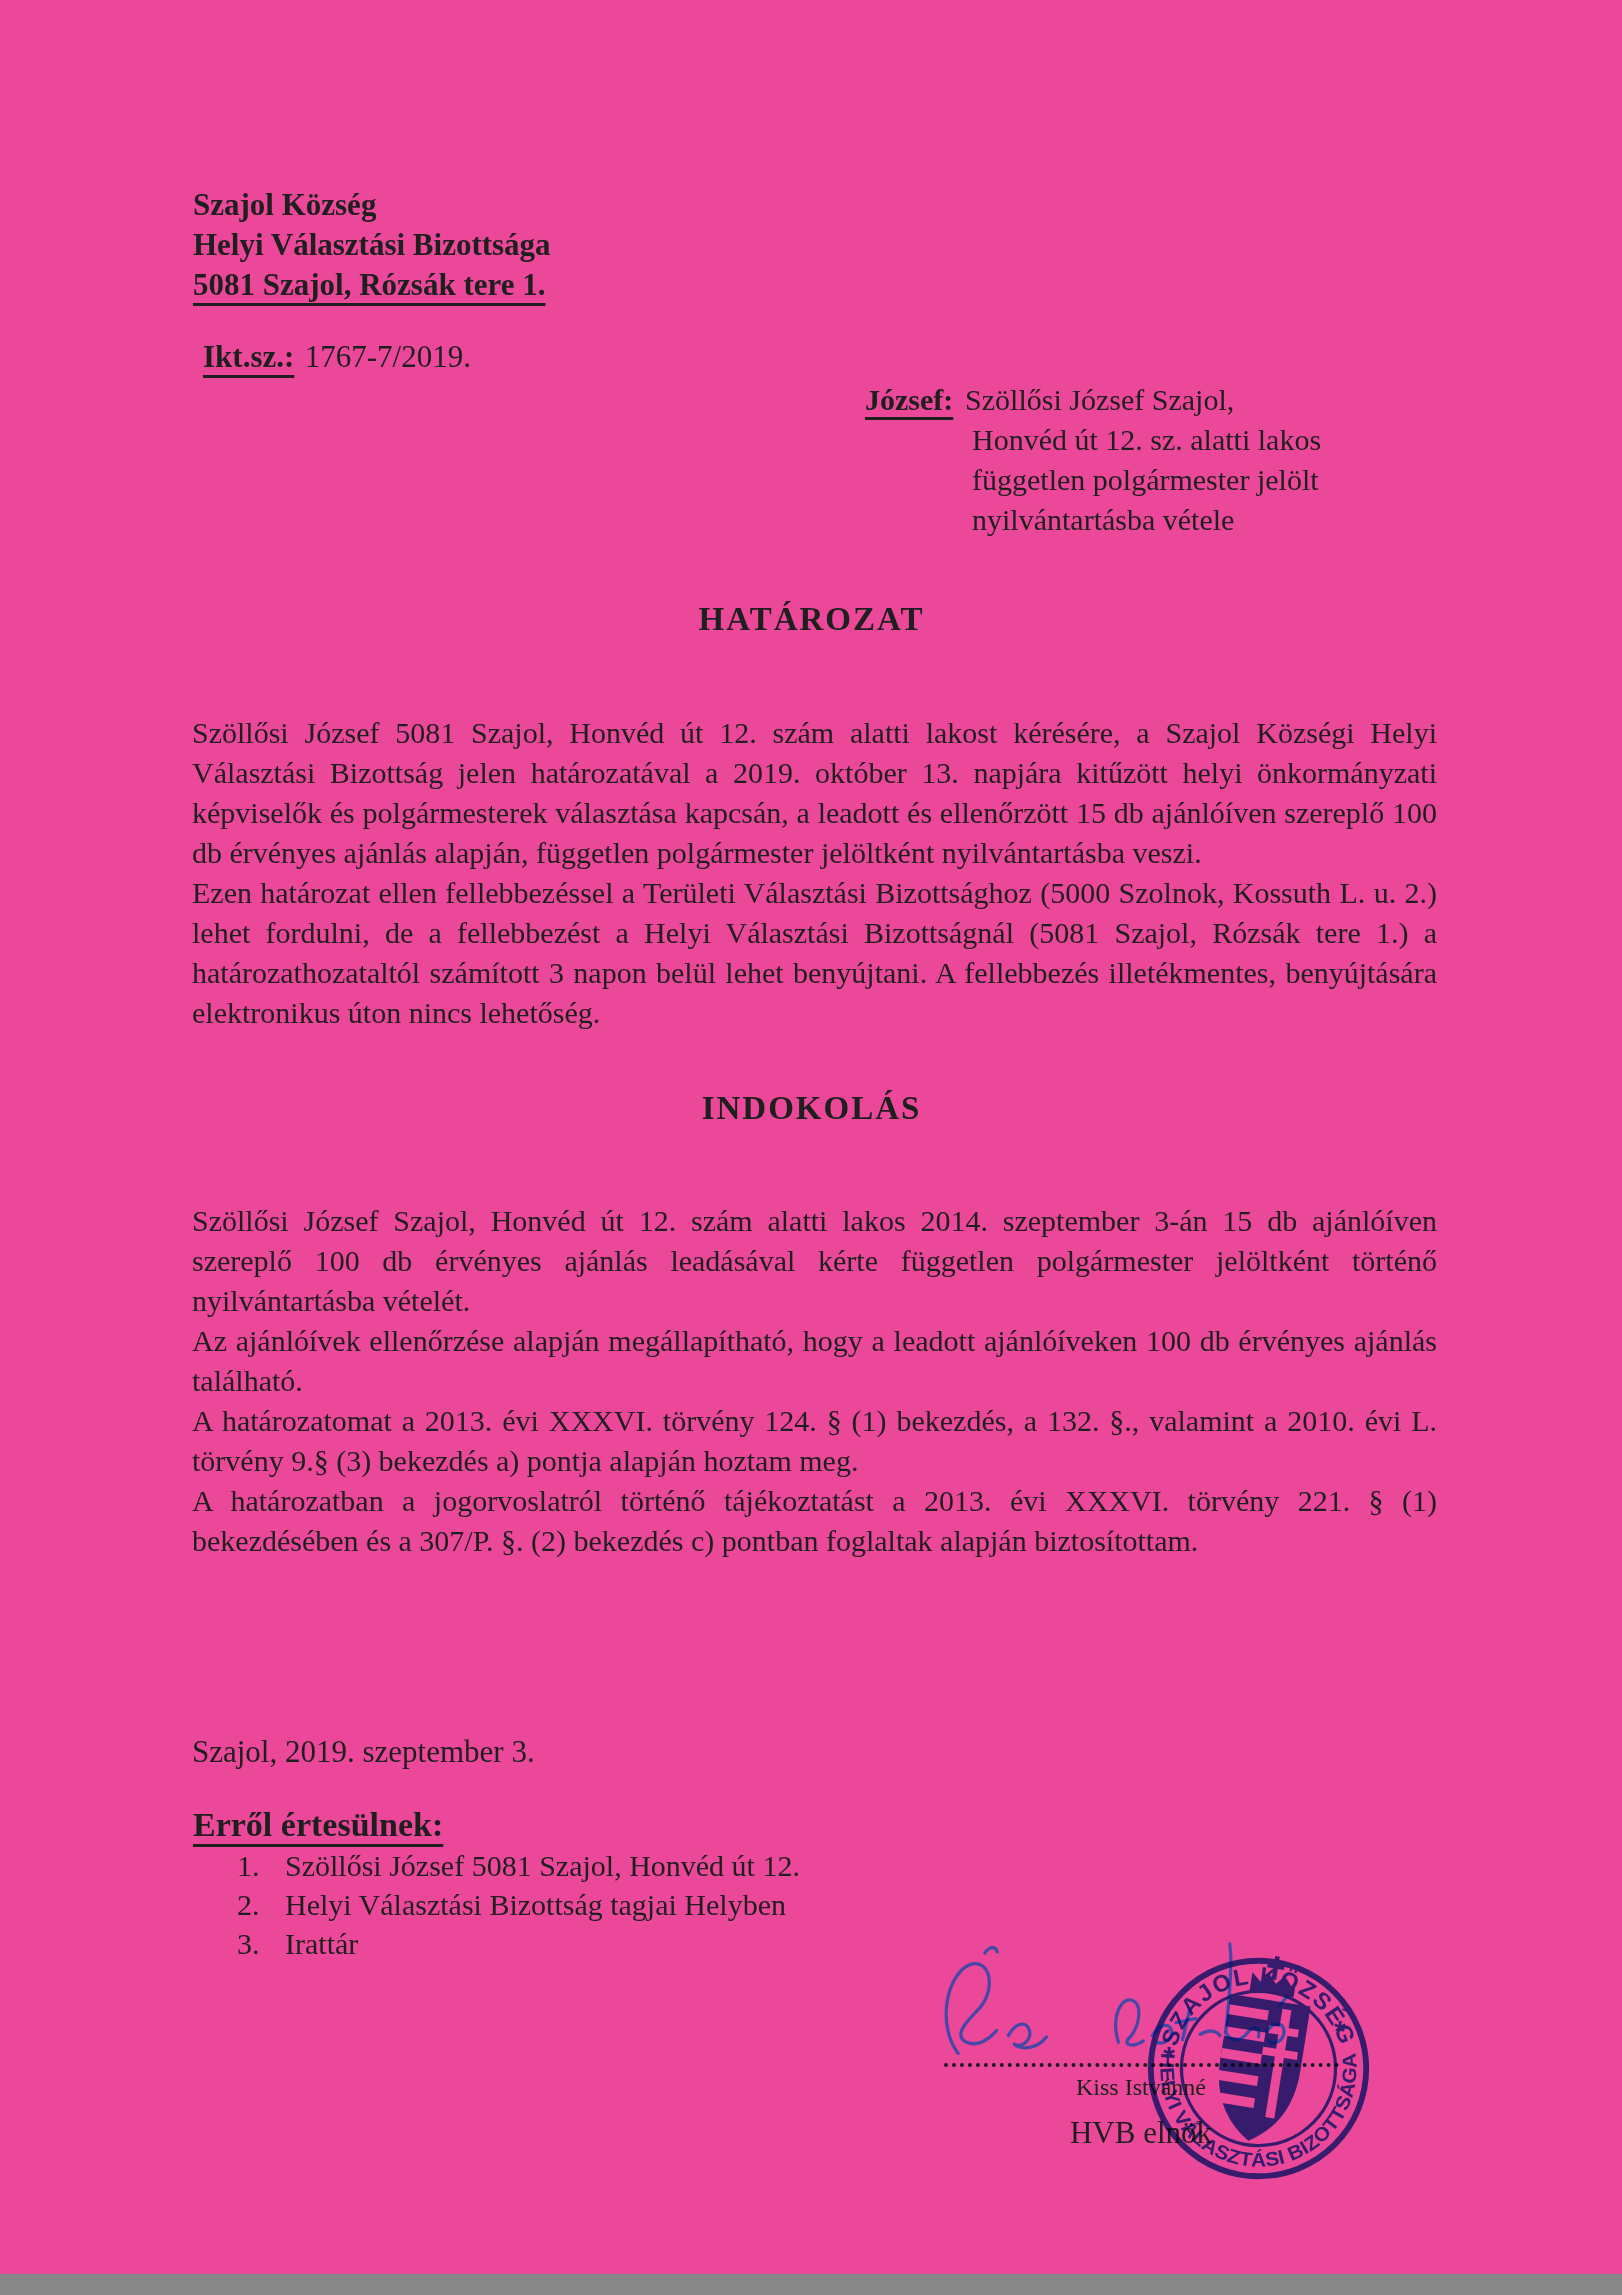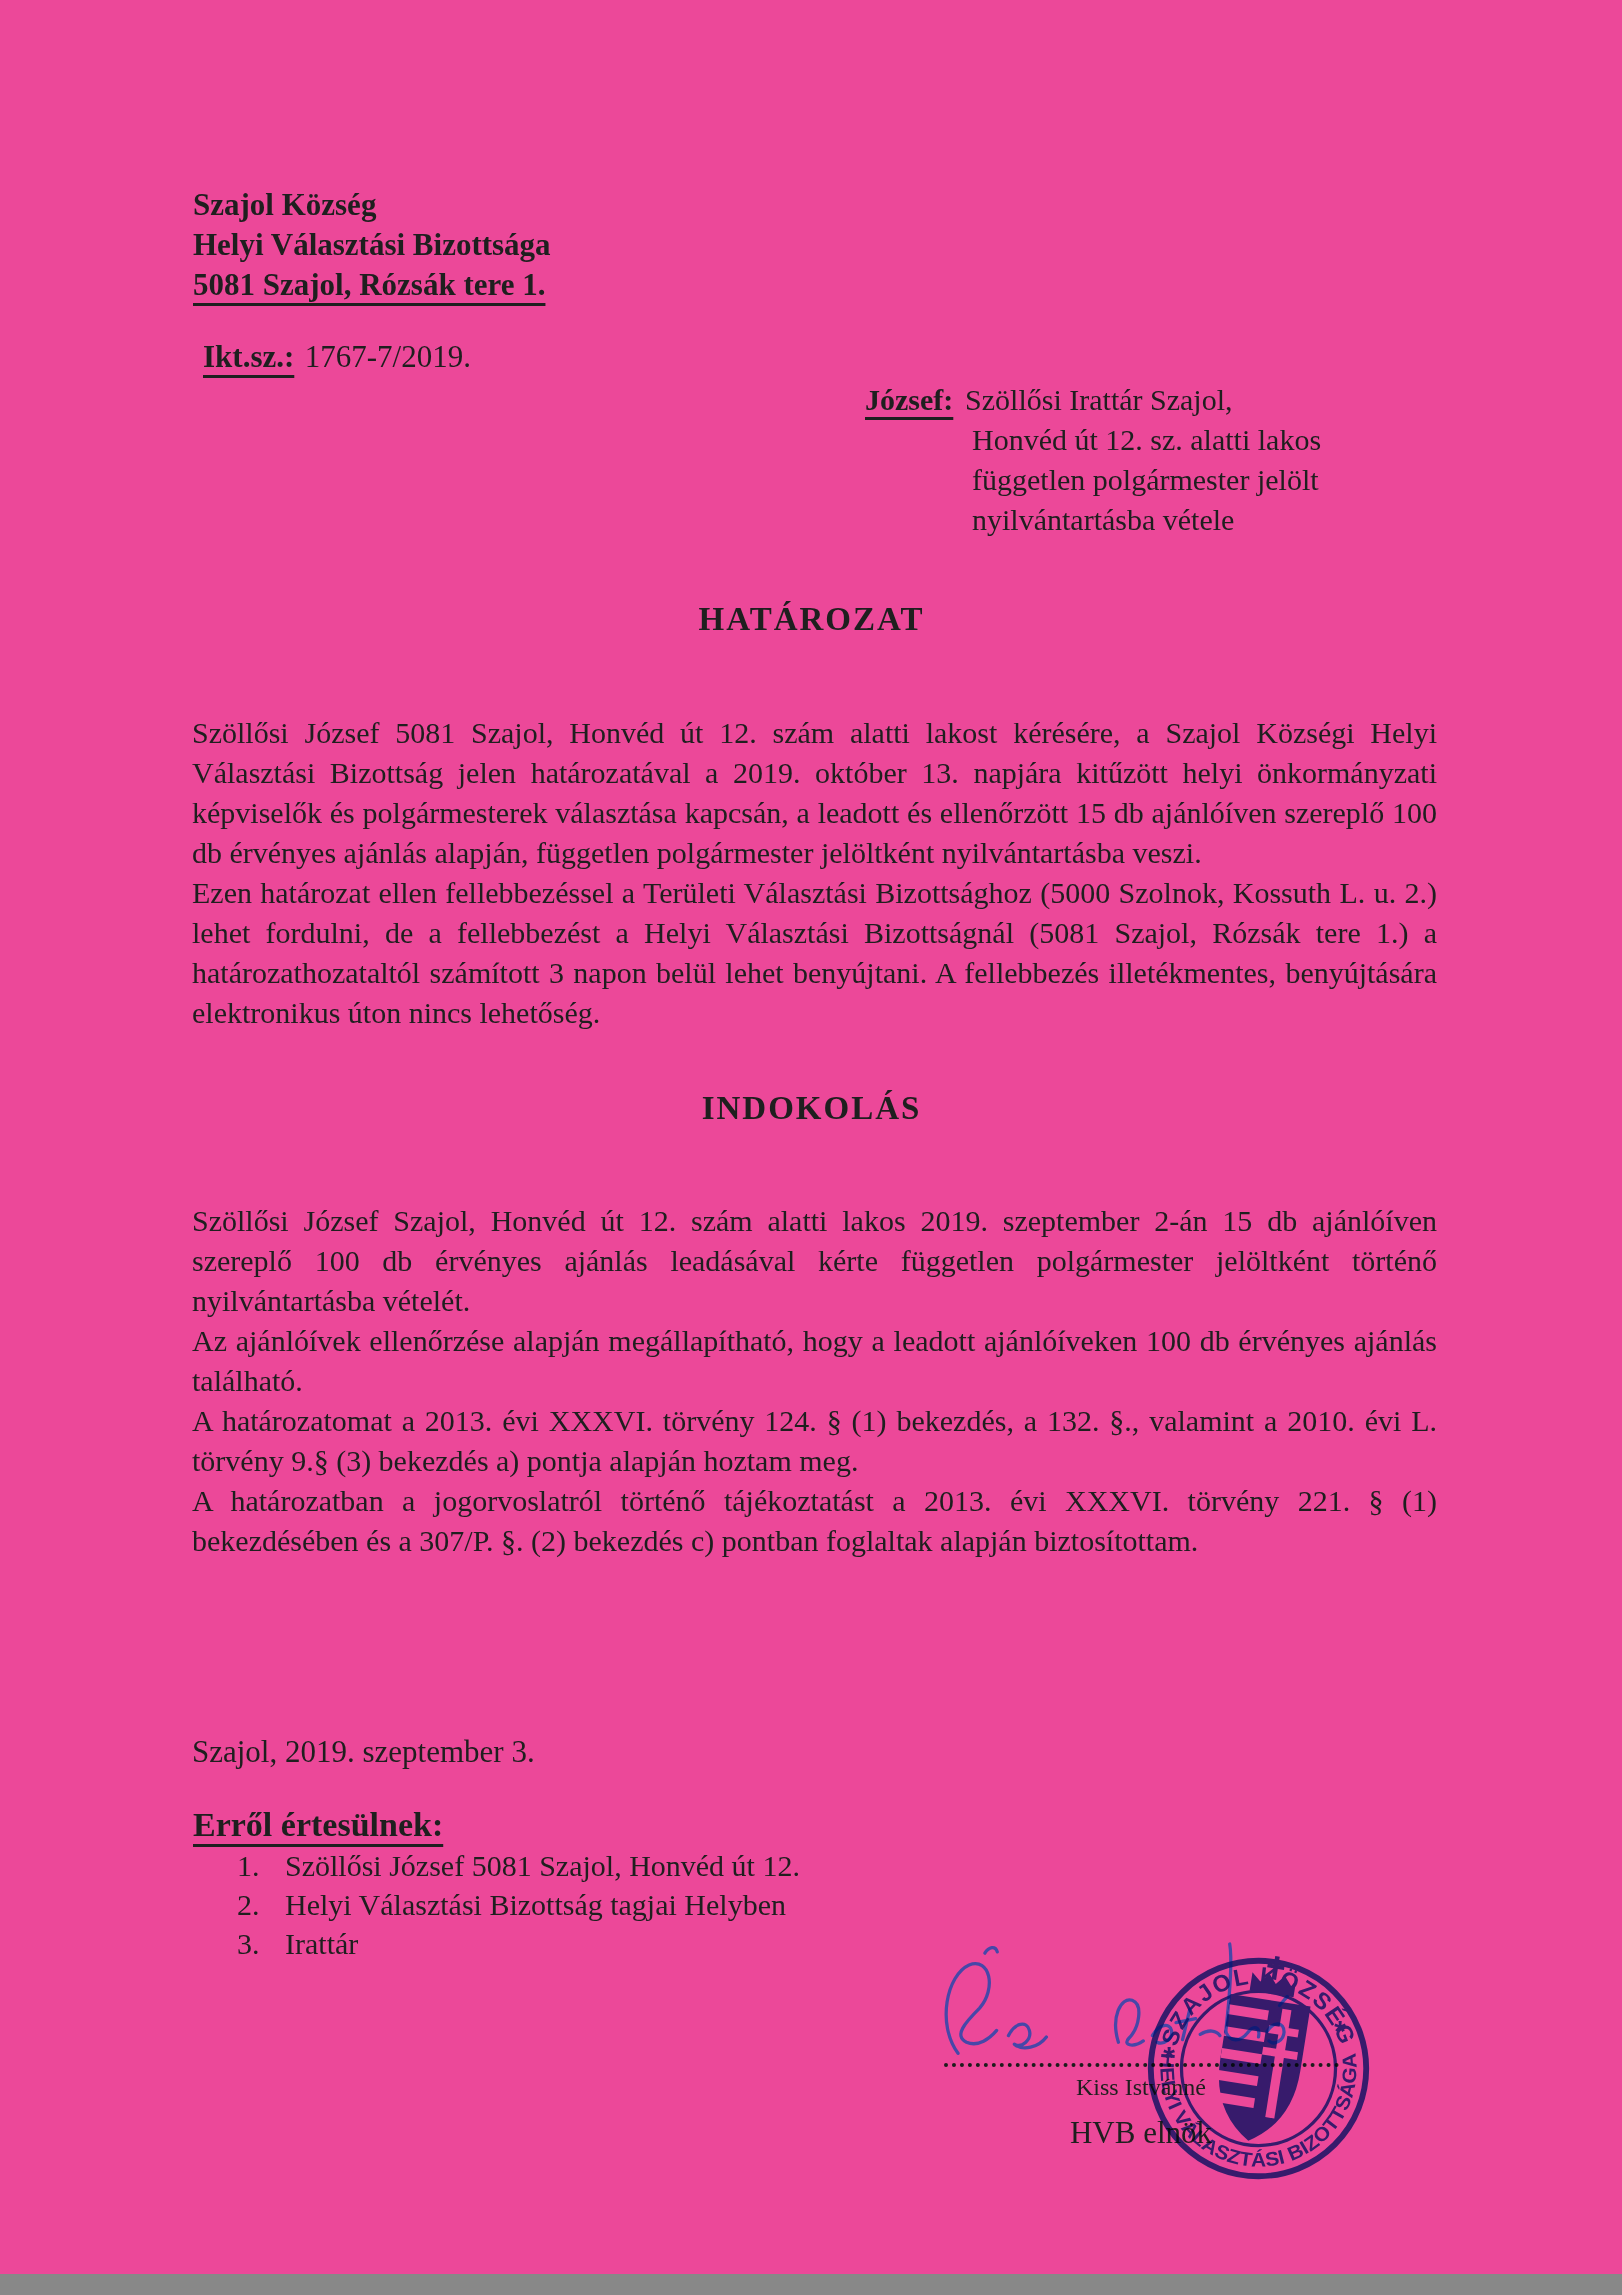--- a/index.html
+++ b/index.html
@@ -52,38 +52,38 @@
     <div>Helyi Választási Bizottsága</div>
     <div><span class="u">5081 Szajol, Rózsák tere 1.</span></div>
   </div>
 
   <div class="abs ref">
     <span class="ref-label">Ikt.sz.:</span><span class="ref-value">1767-7/2019.</span>
   </div>
 
   <div class="abs subject">
     <div>
-      <span class="subject-label">József:</span><span>Szöllősi Irattár Szajol,</span>
+      <span class="subject-label">József:</span><span>Szöllősi József Szajol,</span>
     </div>
     <div class="subject-cont">Honvéd út 12. sz. alatti lakos</div>
     <div class="subject-cont">független polgármester jelölt</div>
     <div class="subject-cont">nyilvántartásba vétele</div>
   </div>
 
   <div class="abs h-center" id="heading-decision">HATÁROZAT</div>
 
   <div class="abs body-block" id="decision-body">
     <p>Szöllősi József 5081 Szajol, Honvéd út 12. szám alatti lakost kérésére, a Szajol Községi Helyi Választási Bizottság jelen határozatával a 2019. október 13. napjára kitűzött helyi önkormányzati képviselők és polgármesterek választása kapcsán, a leadott és ellenőrzött 15 db ajánlóíven szereplő 100 db érvényes ajánlás alapján, független polgármester jelöltként nyilvántartásba veszi.</p>
     <p>Ezen határozat ellen fellebbezéssel a Területi Választási Bizottsághoz (5000 Szolnok, Kossuth L. u. 2.) lehet fordulni, de a fellebbezést a Helyi Választási Bizottságnál (5081 Szajol, Rózsák tere 1.) a határozathozataltól számított 3 napon belül lehet benyújtani. A fellebbezés illetékmentes, benyújtására elektronikus úton nincs lehetőség.</p>
   </div>
 
   <div class="abs h-center" id="heading-justification">INDOKOLÁS</div>
 
   <div class="abs body-block" id="justification-body">
-    <p>Szöllősi József Szajol, Honvéd út 12. szám alatti lakos 2019. szeptember 2-án 15 db ajánlóíven szereplő 100 db érvényes ajánlás leadásával kérte független polgármester jelöltként történő nyilvántartásba vételét.</p>
+    <p>Szöllősi József Szajol, Honvéd út 12. szám alatti lakos 2014. szeptember 3-án 15 db ajánlóíven szereplő 100 db érvényes ajánlás leadásával kérte független polgármester jelöltként történő nyilvántartásba vételét.</p>
     <p>Az ajánlóívek ellenőrzése alapján megállapítható, hogy a leadott ajánlóíveken 100 db érvényes ajánlás található.</p>
     <p>A határozatomat a 2013. évi XXXVI. törvény 124. § (1) bekezdés, a 132. §., valamint a 2010. évi L. törvény 9.§ (3) bekezdés a) pontja alapján hoztam meg.</p>
     <p>A határozatban a jogorvoslatról történő tájékoztatást a 2013. évi XXXVI. törvény 221. § (1) bekezdésében és a 307/P. §. (2) bekezdés c) pontban foglaltak alapján biztosítottam.</p>
   </div>
 
   <div class="abs date">Szajol, 2019. szeptember 3.</div>
 
   <div class="abs notify-h">Erről értesülnek:</div>
   <div class="abs notify-list">
     <div><span class="n-num">1.</span><span>Szöllősi József 5081 Szajol, Honvéd út 12.</span></div>

